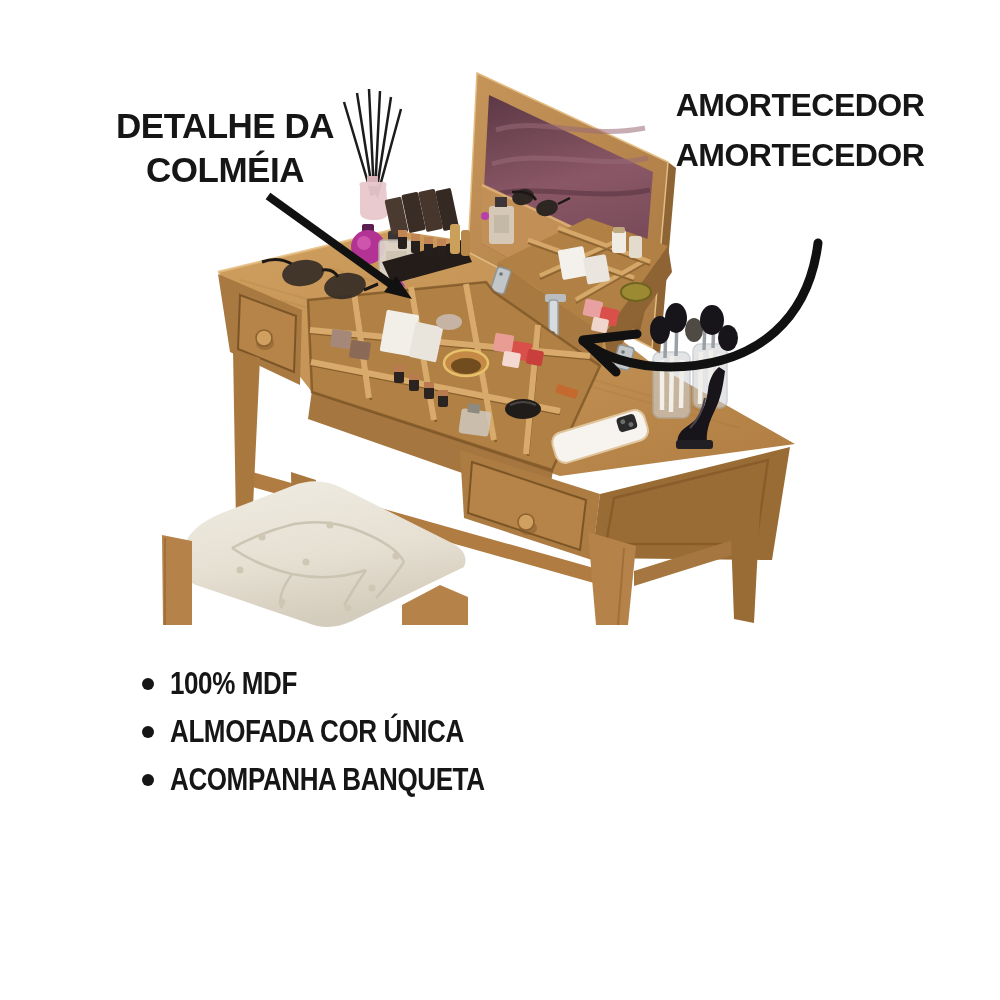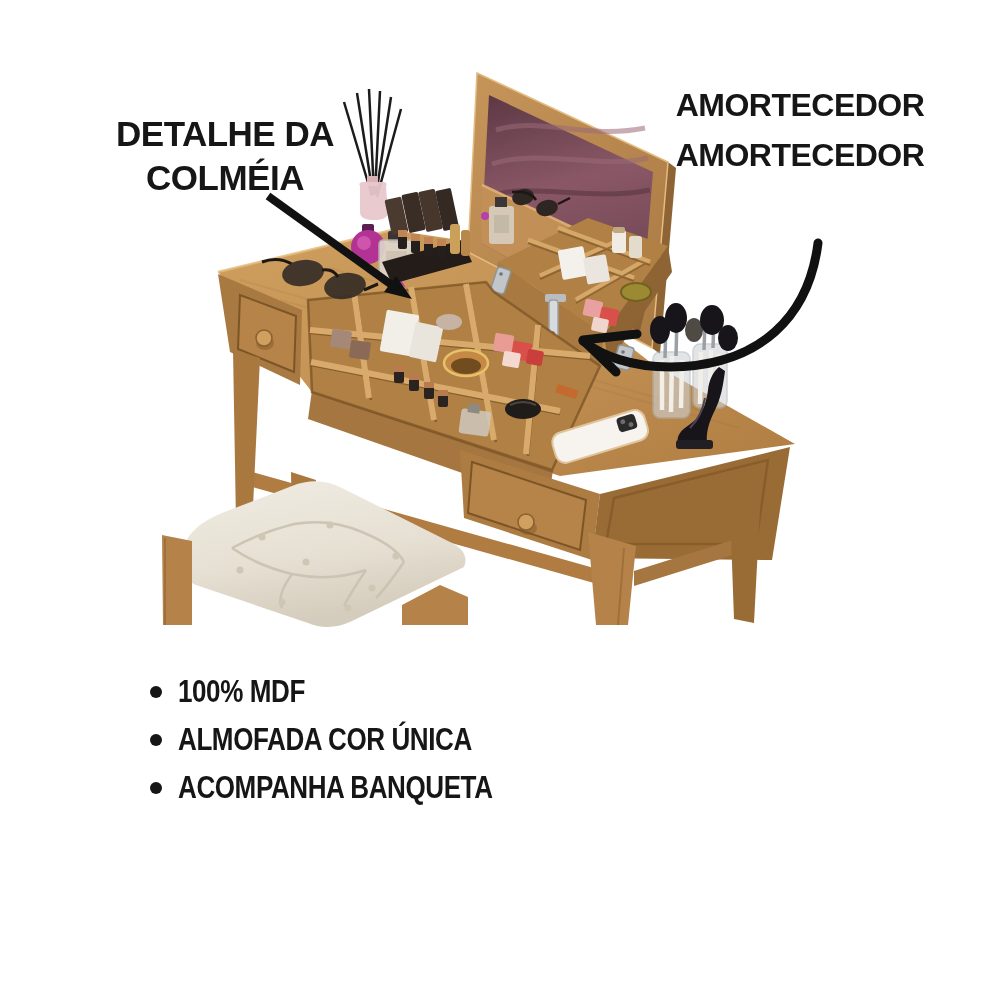--- a/index.html
+++ b/index.html
@@ -5,25 +5,25 @@
   html,body{margin:0;padding:0;}
   body{
     width:1000px;height:1000px;position:relative;background:#ffffff;
     font-family:"Liberation Sans","DejaVu Sans",sans-serif;overflow:hidden;
   }
   .scene{position:absolute;inset:0;}
   .callout{
     position:absolute;text-align:center;font-weight:700;color:#161616;
     letter-spacing:-0.5px;
   }
-  .callout-left{left:88px;top:112px;width:274px;font-size:35px;line-height:44px;}
+  .callout-left{left:88px;top:104px;width:274px;font-size:35px;line-height:44px;}
   .callout-right{left:648px;top:80px;width:304px;font-size:32px;line-height:50px;}
   .callout .line{display:block;}
   ul.features{
-    position:absolute;left:142px;top:660px;margin:8px;padding:0;list-style:none;
+    position:absolute;left:142px;top:660px;margin:0;padding:0;list-style:none;
   }
   ul.features li{
     display:flex;align-items:center;height:48px;gap:16px;
     font-weight:700;font-size:31px;color:#161616;letter-spacing:-0.5px;
   }
   ul.features .dot{
     width:12px;height:12px;border-radius:50%;background:#161616;flex:0 0 auto;
   }
   ul.features .feature-text{
     display:inline-block;transform:scaleX(0.84);transform-origin:0 50%;white-space:nowrap;

